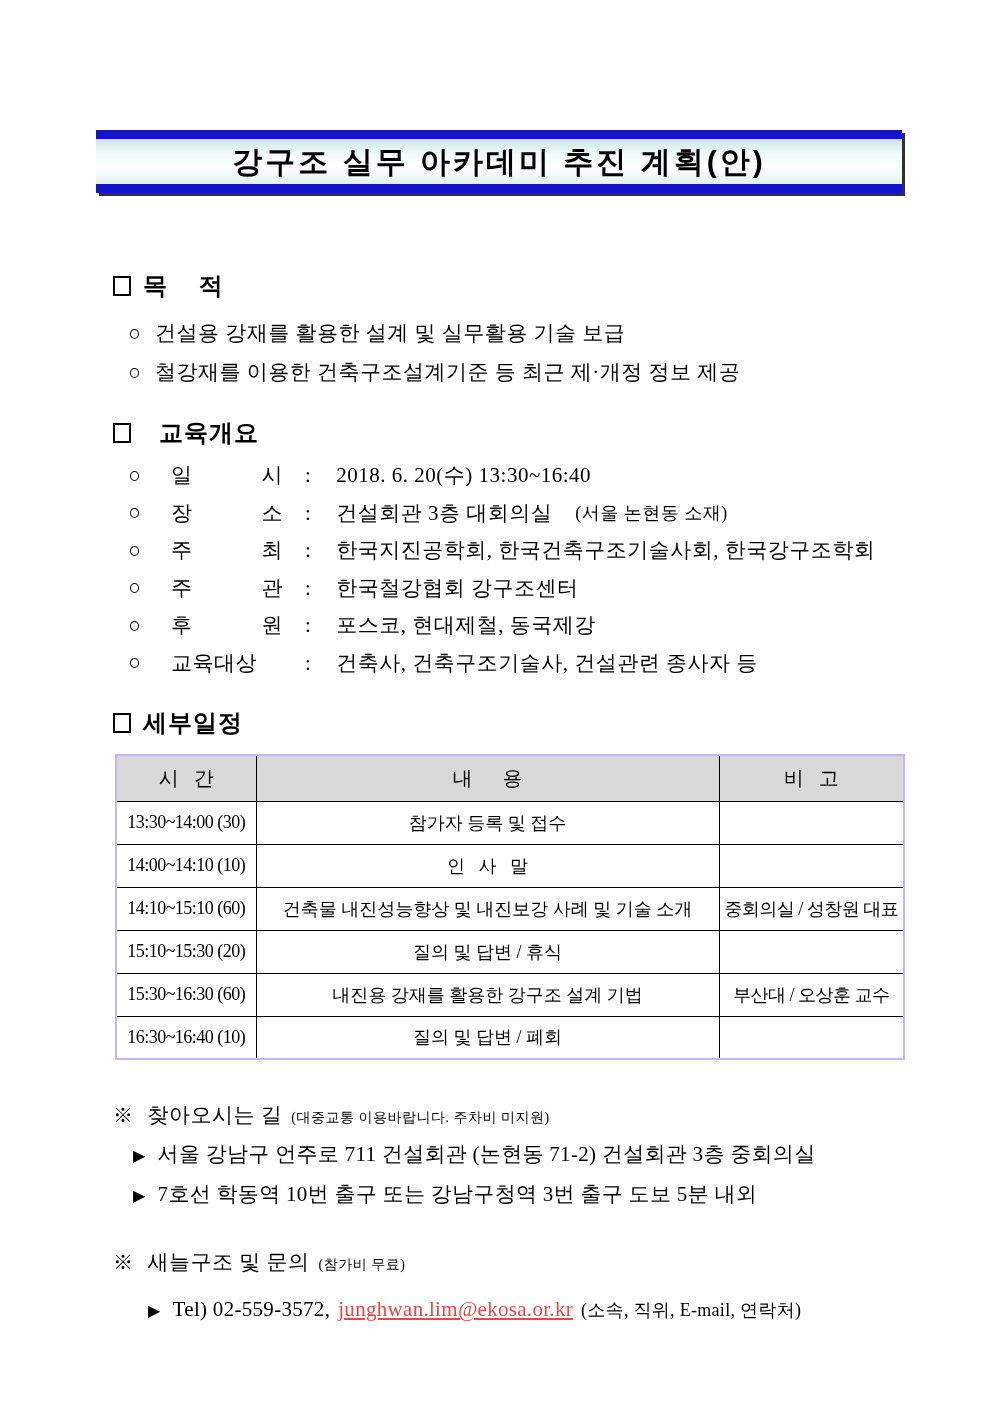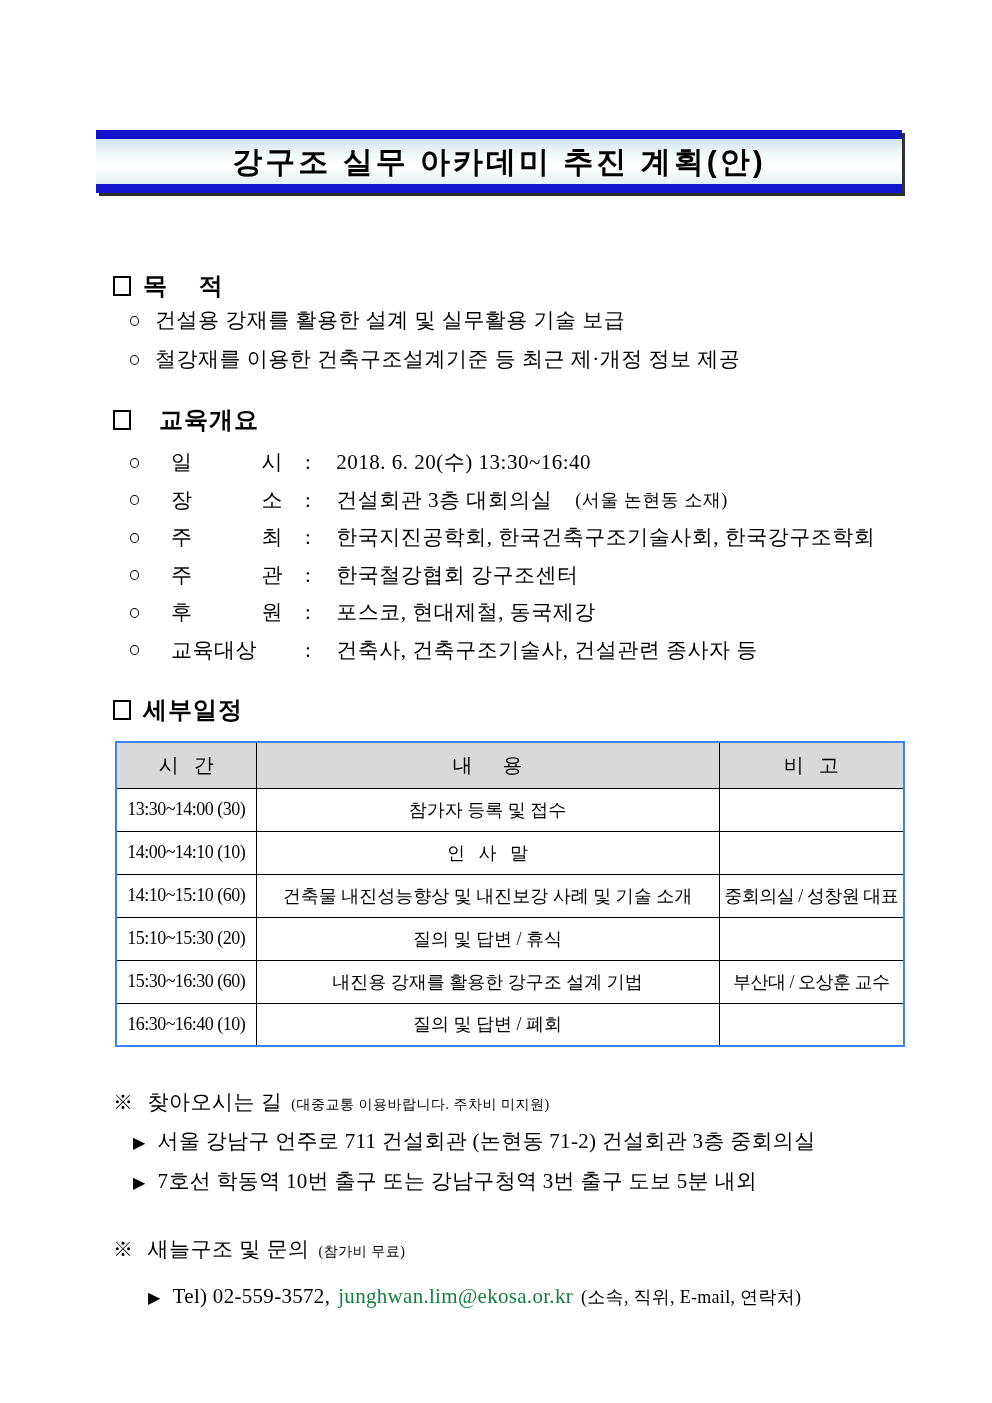--- a/index.html
+++ b/index.html
@@ -76,21 +76,21 @@
     white-space:pre;
   }
   .ov-colon { margin:0 9px 0 6px; }
   .ov-note { font-size:18px; margin-left:7px; }
 
   
   table.schedule {
     margin:16px 0 0 115px;
     width:788px;
     border-collapse:collapse;
-    border:2px solid #3b82f6;
+    border:2px solid #c4b5fd;
     table-layout:fixed;
   }
   table.schedule th, table.schedule td {
     border:1px solid #000;
     text-align:center;
     vertical-align:middle;
     overflow:hidden;
   }
   table.schedule th {
     background:#d9d9d9;
@@ -116,24 +116,24 @@
   .ref-note { font-size:14px; margin-left:9px; }
   .arrow-item {
     display:flex; align-items:baseline;
     margin-left:133px;
     font-size:21px;
     line-height:38px;
     letter-spacing:0.3px;
   }
   .arrow-icon { font-size:16px; margin-right:12px; flex-shrink:0; }
   .tel-item { margin-left:148px; margin-top:8px; }
-  .email-link { color:#15803d; cursor:pointer; }
+  .email-link { color:#ef4444; text-decoration:underline; cursor:pointer; }
   .tel-suffix { font-size:18px; margin-left:8px; }
   .mt-purpose { margin-top:78px;text-align:right; }
-  .mt-list { }
+  .mt-list { margin-top:13px; }
   .mt-overview { margin-top:26px;gap:16px; }
   .mt-ovlist { margin-top:9px; }
   .ov-item { line-height:37.5px;gap:16px; }
   .mt-schedule { margin-top:26px; }
   .mt-directions { margin-top:38px; }
   .mt-contact { margin-top:30px; }
 </style>
 </head>
 <body>
 

